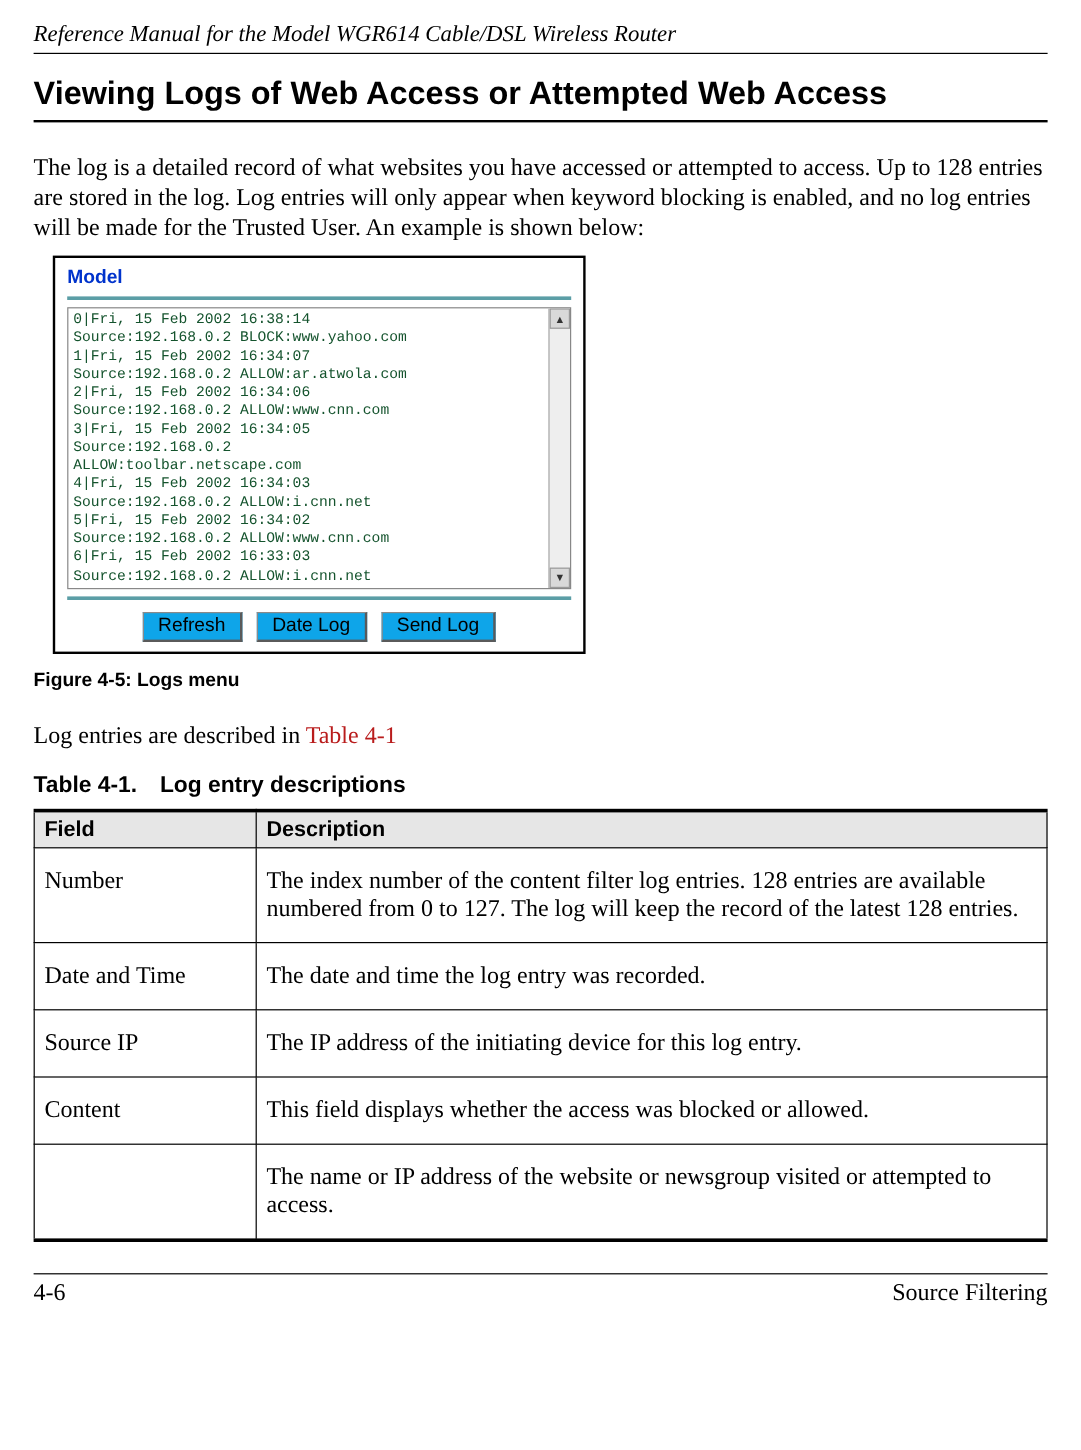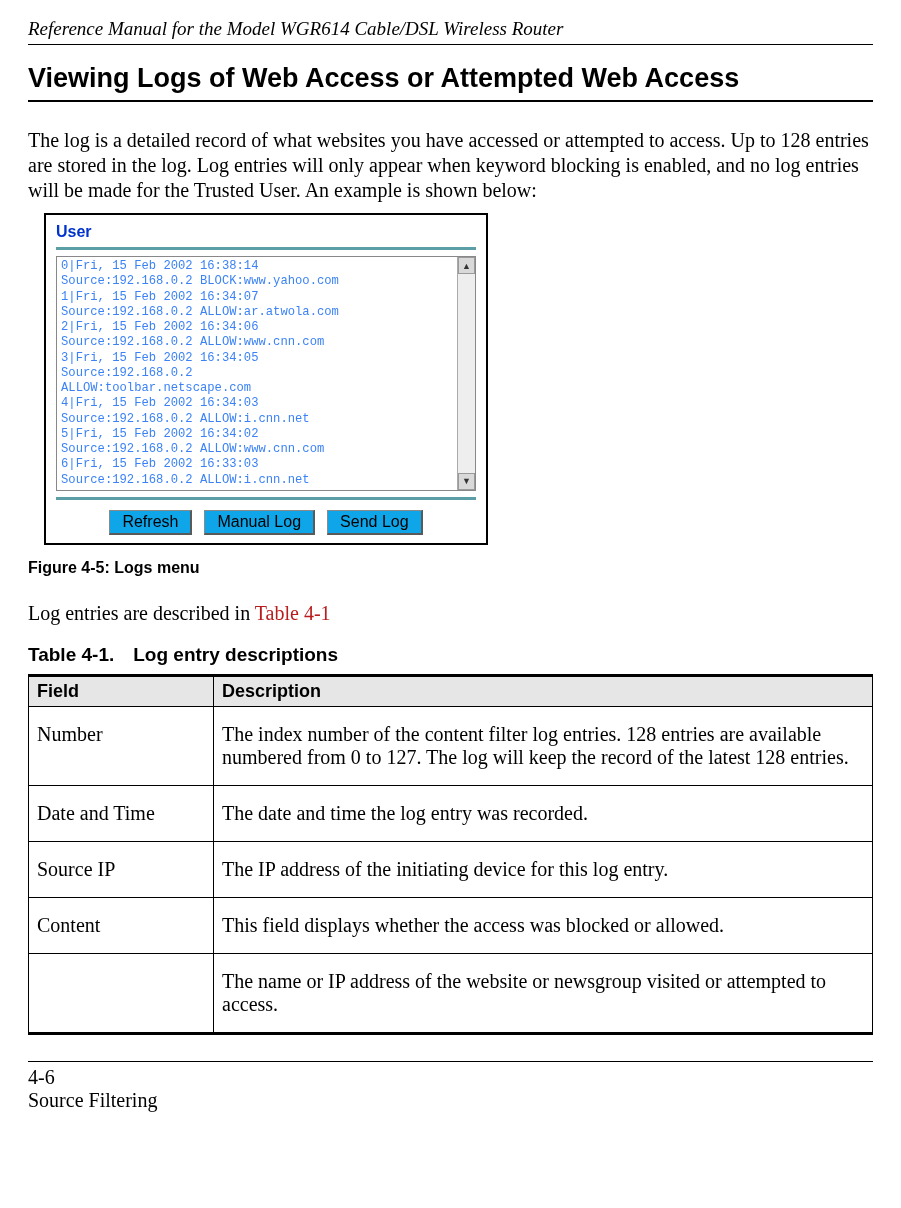--- a/index.html
+++ b/index.html
@@ -59,21 +59,21 @@
     border: 1px solid #888;
     background: #fff;
   }
   .log-textarea {
     flex: 1;
     font-family: "Courier New", Courier, monospace;
     font-size: 12.2px;
     white-space: pre;
     padding: 2px 4px;
     line-height: 1.25;
-    color: #3b82f6;
+    color: #14532d;
   }
   .scrollbar {
     width: 17px;
     background: #eee;
     display: flex;
     flex-direction: column;
     justify-content: space-between;
     border-left: 1px solid #aaa;
   }
   .scroll-btn {
@@ -138,36 +138,35 @@
     vertical-align: top;
   }
   .col-field { width: 168px; }
   .footer {
     border-top: 1px solid #000;
     margin-top: 26px;
     padding-top: 4px;
     display: flex;
     justify-content: space-between;
     font-size: 20px;
-    flex-direction: column;
   }
 </style>
 </head>
 <body>
 
 <div class="page">
 
   <div class="running-header">Reference Manual for the Model WGR614 Cable/DSL Wireless Router</div>
 
   <div class="section-title">Viewing Logs of Web Access or Attempted Web Access</div>
 
   <div class="body-text">The log is a detailed record of what websites you have accessed or attempted to access. Up to 128 entries are stored in the log. Log entries will only appear when keyword blocking is enabled, and no log entries will be made for the Trusted User. An example is shown below:</div>
 
   <div class="screenshot-box">
-    <div class="logs-title">User</div>
+    <div class="logs-title">Model</div>
     <div class="hr-teal"></div>
     <div class="log-textarea-wrap">
       <div class="log-textarea">0|Fri, 15 Feb 2002 16:38:14
 Source:192.168.0.2 BLOCK:www.yahoo.com
 1|Fri, 15 Feb 2002 16:34:07
 Source:192.168.0.2 ALLOW:ar.atwola.com
 2|Fri, 15 Feb 2002 16:34:06
 Source:192.168.0.2 ALLOW:www.cnn.com
 3|Fri, 15 Feb 2002 16:34:05
 Source:192.168.0.2
@@ -179,21 +178,21 @@
 6|Fri, 15 Feb 2002 16:33:03
 Source:192.168.0.2 ALLOW:i.cnn.net</div>
       <div class="scrollbar">
         <div class="scroll-btn">▲</div>
         <div class="scroll-btn">▼</div>
       </div>
     </div>
     <div class="hr-teal"></div>
     <div class="btn-row">
       <span class="ui-btn">Refresh</span>
-      <span class="ui-btn">Manual Log</span>
+      <span class="ui-btn">Date Log</span>
       <span class="ui-btn">Send Log</span>
     </div>
   </div>
 
   <div class="figure-caption">Figure 4-5: Logs menu</div>
 
   <div class="body-text">
     <span>Log entries are described in </span><span class="link">Table 4-1</span>
   </div>
 

